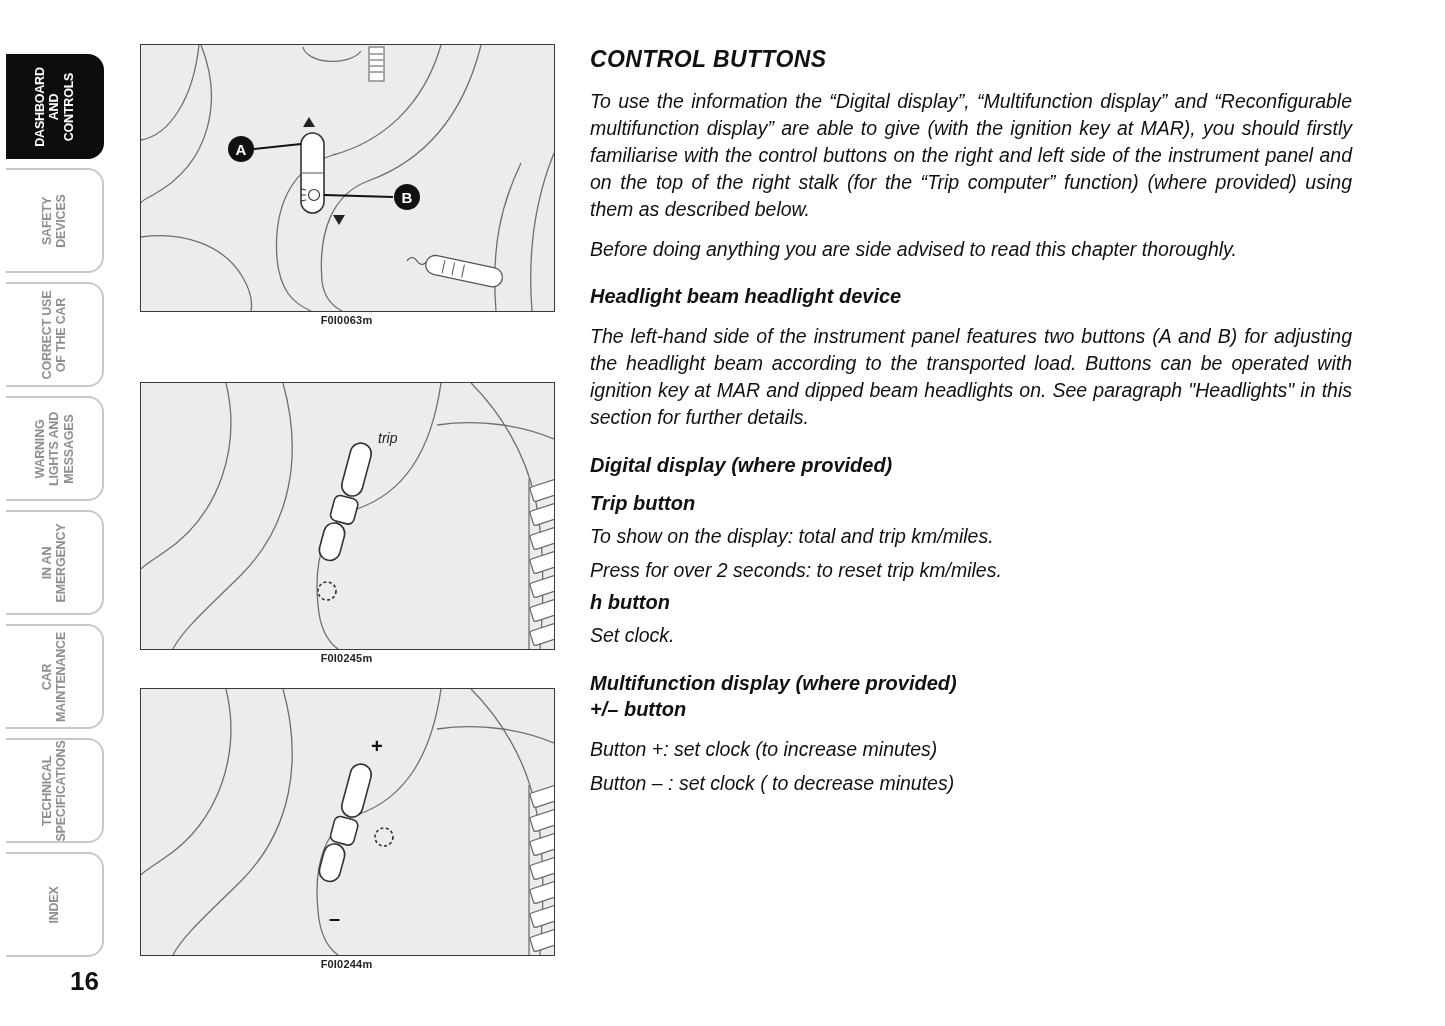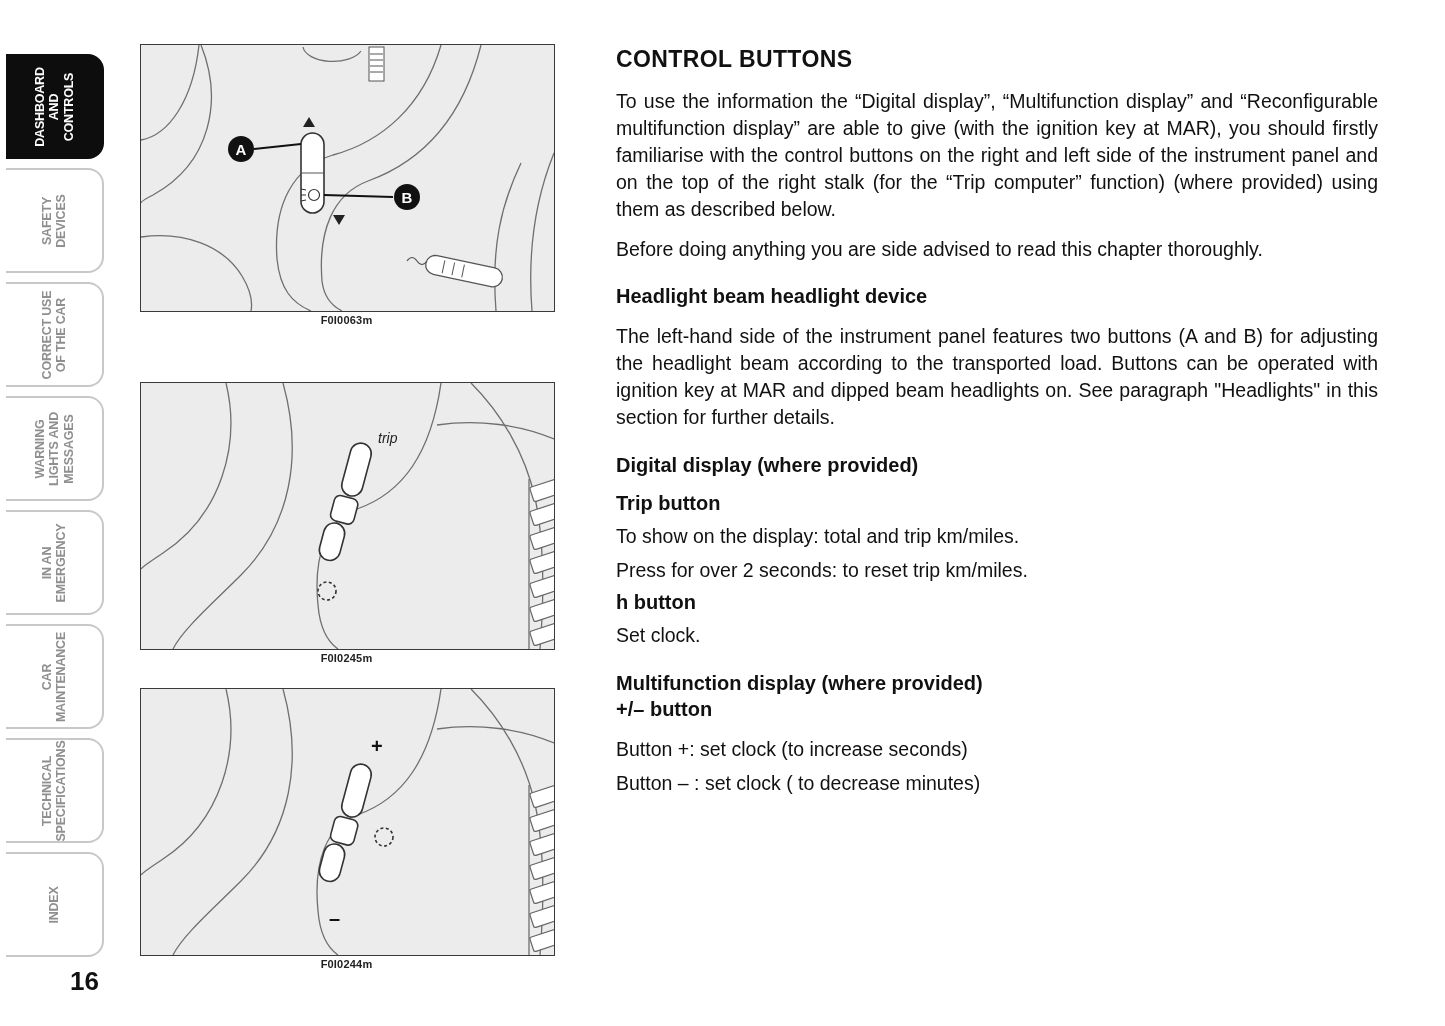--- a/index.html
+++ b/index.html
@@ -27,21 +27,21 @@
 
   .page-number { position:absolute; left:70px; top:966px; font-size:26px; font-weight:bold; }
 
   
   .fig { position:absolute; left:140px; width:413px; margin:0; }
   .fig svg { display:block; border:1px solid #3a3a3a; background:#ececec; }
   .fig figcaption { text-align:center; font-size:11px; font-weight:bold; color:#222; margin-top:2px; letter-spacing:0.2px; }
   .fig1 { top:44px; } .fig2 { top:370px;margin-top:12px; } .fig3 { top:688px; }
 
   
-  .content { position:absolute; left:616px; top:46px; width:762px; }
+  .content { position:absolute; left:590px; top:46px; width:762px;font-style:italic; }
   .title { font-size:23px; font-weight:bold; margin:0 0 15px 0; letter-spacing:0.4px; }
   .body  { font-size:19.5px; line-height:1.38; text-align:justify; margin:0 0 13px 0; }
   .sub   { font-size:20px; font-weight:bold; margin:21px 0 14px 0; line-height:1.3; }
   .sub3  { font-size:20px; font-weight:bold; margin:3px 0 8px 0; }
   .line  { font-size:19.5px; line-height:1.38; margin:0 0 7px 0; }
   .multi div { margin:0; }
 </style>
 </head>
 <body>
 
@@ -206,15 +206,15 @@
   <p class="line">To show on the display: total and trip km/miles.</p>
   <p class="line">Press for over 2 seconds: to reset trip km/miles.</p>
 
   <h3 class="sub3">h button</h3>
   <p class="line">Set clock.</p>
 
   <h2 class="sub multi">
     <div>Multifunction display (where provided)</div>
     <div>+/– button</div>
   </h2>
-  <p class="line">Button +: set clock (to increase seconds)</p>
+  <p class="line">Button +: set clock (to increase minutes)</p>
   <p class="line">Button – : set clock ( to decrease minutes)</p>
 </main>
 
 </body></html>

